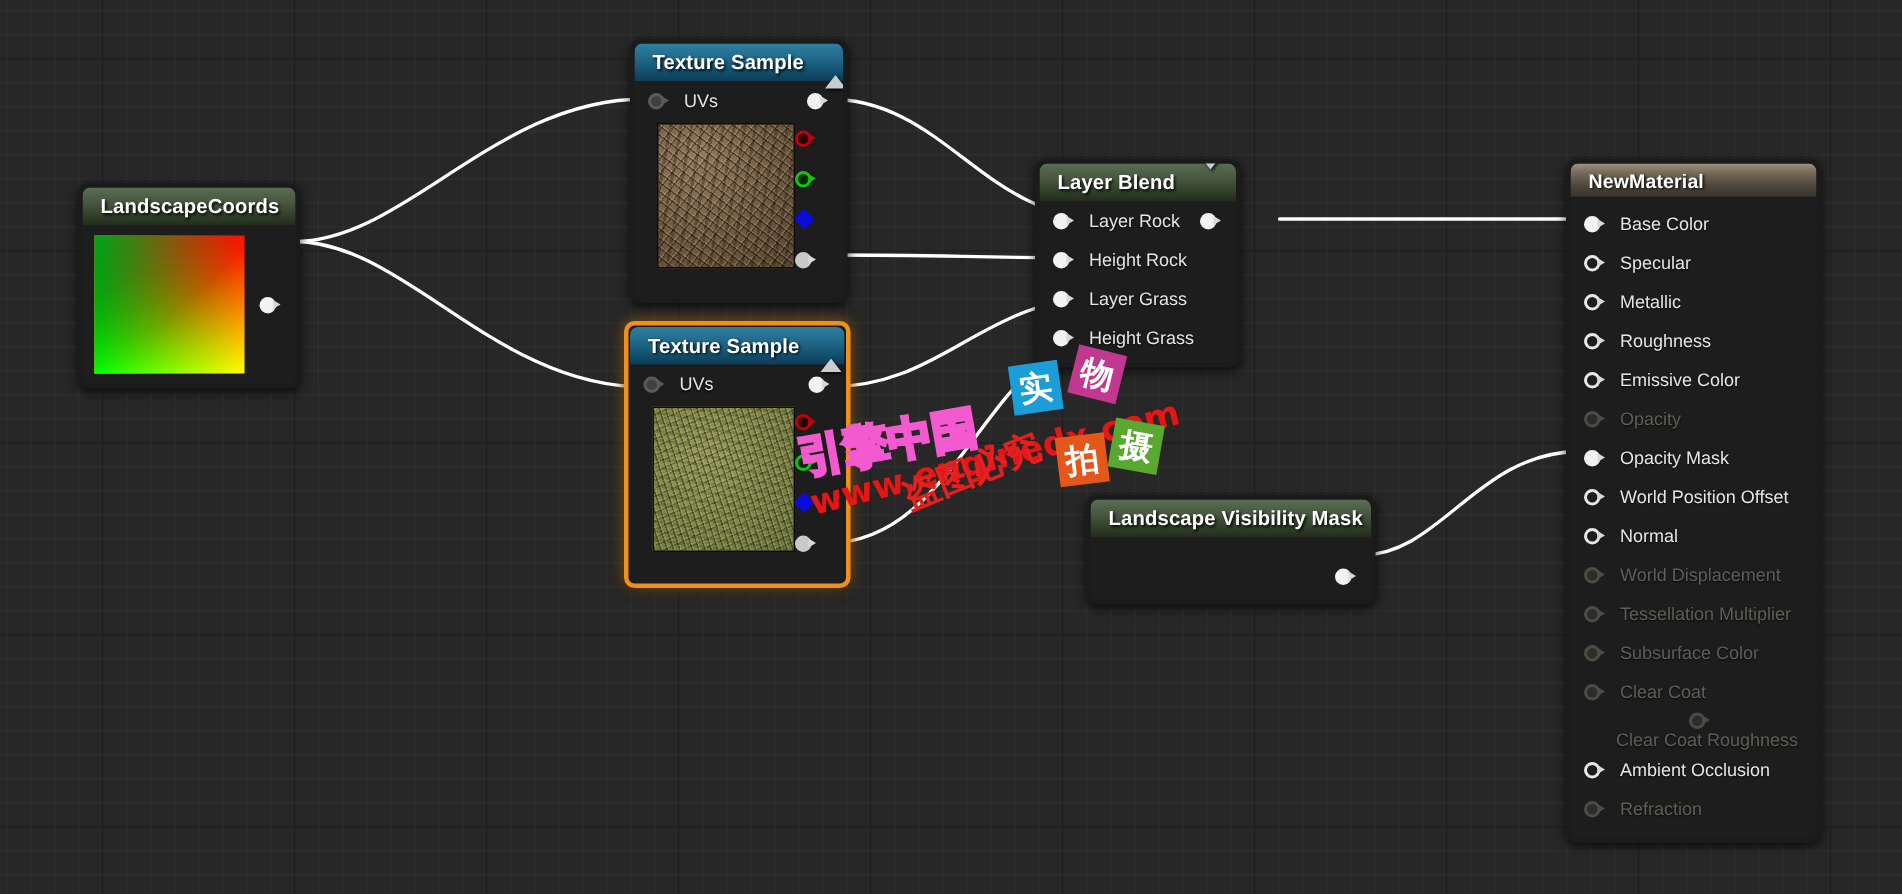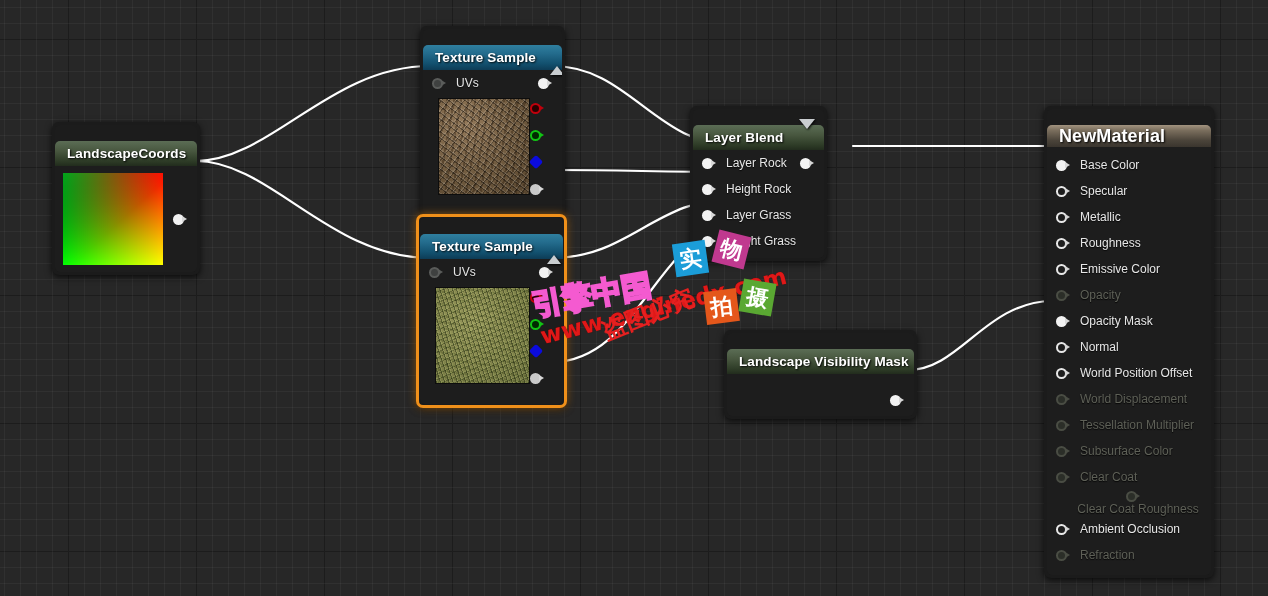--- a/index.html
+++ b/index.html
@@ -45,21 +45,20 @@
     border-radius: 5px;
     overflow: hidden;
   }
   .title {
     position: relative;
     height: 25px;
     display: flex;
     align-items: center;
     padding: 0 9px 0 12px;
     border-radius: 5px 5px 0 0;
-    margin-top: 16px;
   }
   .title span.t {
     color: #ffffff;
     font-size: 13.5px;
     font-weight: bold;
     text-shadow: 1px 1px 2px rgba(0,0,0,0.95);
     letter-spacing: 0.1px;
     white-space: nowrap;
   }
   .title .arrow { margin-left: auto; padding-left: 14px; }
@@ -390,21 +389,21 @@
             <span class="circ"></span>
             <span class="nub"></span>
           </span>
       </div>
     </div>
   </div>
 
   <div class="node" style="left:1044px; top:106px; width:170px;">
     <div class="node-inner">
       <div class="title title-tan" style="height:22px; padding-left:12px;">
-        <span class="t" style="font-size:18px;">NewMaterial</span>
+        <span class="t" style="font-size:13px;">NewMaterial</span>
       </div>
       <div class="body" id="material-inputs" style="padding:5px 0 7px 0;">
           <div class="row" style="height: 26px;">
             <span class="pin filled">
               <span class="circ"></span>
               <span class="nub"></span>
             </span>
             <span class="lbl">Base Color</span>
           </div>
           <div class="row" style="height: 26px;">
@@ -447,28 +446,28 @@
               <span class="circ"></span>
               <span class="nub"></span>
             </span>
             <span class="lbl">Opacity Mask</span>
           </div>
           <div class="row" style="height: 26px;">
             <span class="pin hollow">
               <span class="circ"></span>
               <span class="nub"></span>
             </span>
+            <span class="lbl">World Position Offset</span>
+          </div>
+          <div class="row" style="height: 26px;">
+            <span class="pin hollow">
+              <span class="circ"></span>
+              <span class="nub"></span>
+            </span>
             <span class="lbl">Normal</span>
-          </div>
-          <div class="row" style="height: 26px;">
-            <span class="pin hollow">
-              <span class="circ"></span>
-              <span class="nub"></span>
-            </span>
-            <span class="lbl">World Position Offset</span>
           </div>
           <div class="row dim" style="height: 26px;">
             <span class="pin dimmed">
               <span class="circ"></span>
               <span class="nub"></span>
             </span>
             <span class="lbl">World Displacement</span>
           </div>
           <div class="row dim" style="height: 26px;">
             <span class="pin dimmed">

